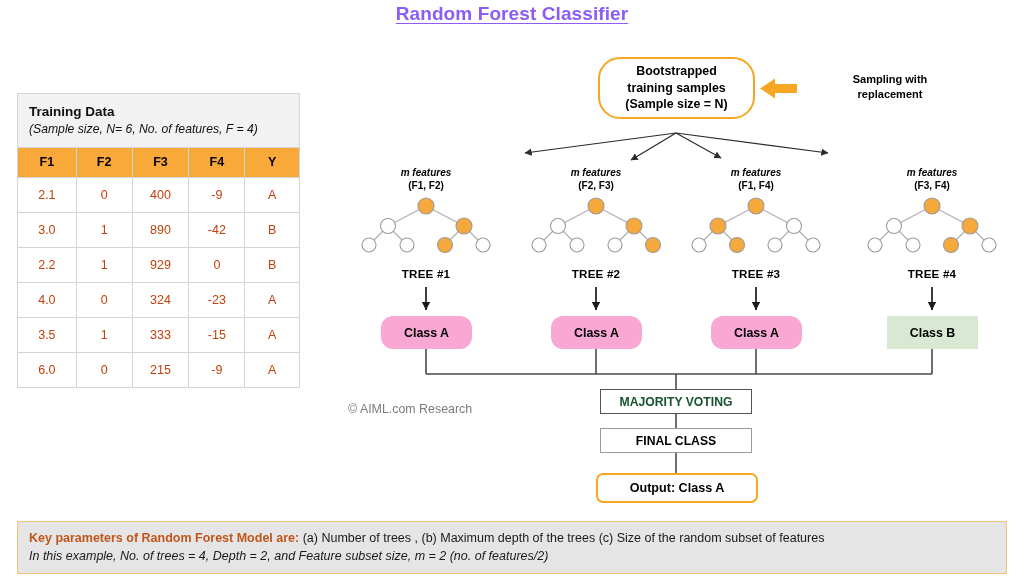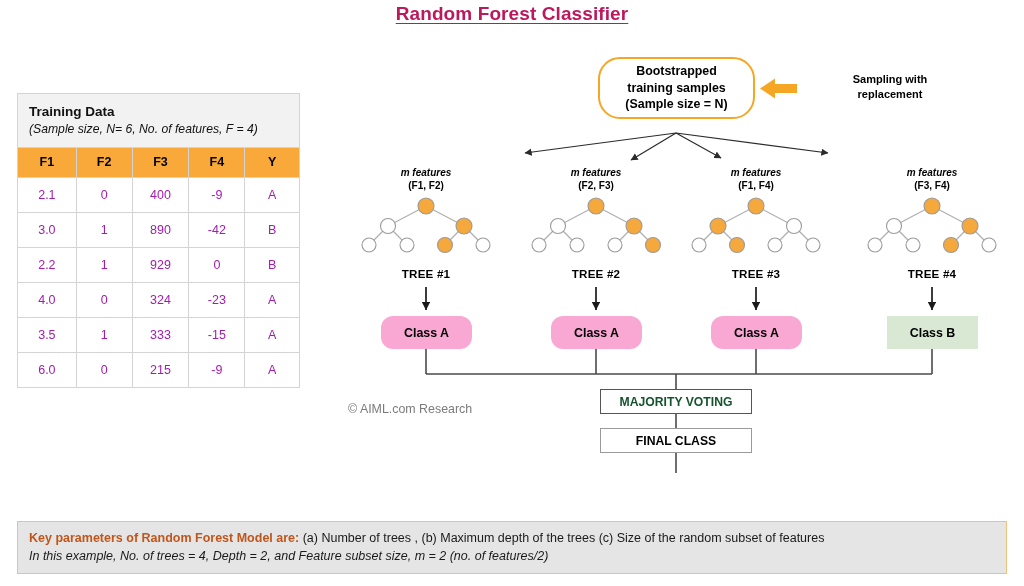--- a/index.html
+++ b/index.html
@@ -18,21 +18,21 @@
 
   
   #page-title {
     position: absolute;
     left: 0;
     top: 3px;
     width: 1024px;
     text-align: center;
     font-size: 19px;
     font-weight: bold;
-    color: #be185d;
+    color: #8b5cf6;
     text-decoration: underline;
     text-underline-offset: 3px;
     letter-spacing: 0.1px;
   }
 
   
   #training-table {
     position: absolute;
     left: 17px;
     top: 93px;
@@ -64,21 +64,21 @@
     text-align: center;
     font-size: 12.5px;
     font-weight: bold;
     color: #000;
     height: 29px;
     padding: 0;
   }
   .td-cell {
     text-align: center;
     font-size: 12.5px;
-    color: #a21caf;
+    color: #c2410c;
     height: 34px;
     padding: 0;
     background: #fff;
   }
   .col-f1 { width: 59px; margin-left: 16px; }
   .col-f2 { width: 56px; }
   .col-f3 { width: 57px; }
   .col-f4 { width: 56px; }
   .col-y  { width: 55px; }
 
@@ -404,20 +404,21 @@
   <div class="tree-label" style="left:681px; top:267px;">TREE #3</div>
   <div class="tree-label" style="left:857px; top:267px;">TREE #4</div>
 
   <div class="class-box class-a" style="left:381px; top:316px;">Class A</div>
   <div class="class-box class-a" style="left:551px; top:316px;">Class A</div>
   <div class="class-box class-a" style="left:711px; top:316px;">Class A</div>
   <div class="class-box class-b" style="left:887px; top:316px;">Class B</div>
 
   <div id="majority-box" class="node-box">MAJORITY VOTING</div>
   <div id="final-box" class="node-box">FINAL CLASS</div>
+  <div id="output-box" class="node-box">Output: Class A</div>
 
   <div id="credit">© AIML.com Research</div>
 </div>
 
 <div id="footer-note">
   <div class="fl1"><span class="fkey">Key parameters of Random Forest Model are:</span><span> (a) Number of trees , (b) Maximum depth of the trees (c) Size of the random subset of features</span></div>
   <div class="fl2">In this example, No. of trees = 4, Depth = 2, and Feature subset size, m = 2 (no. of features/2)</div>
 </div>
 
 </body></html>

